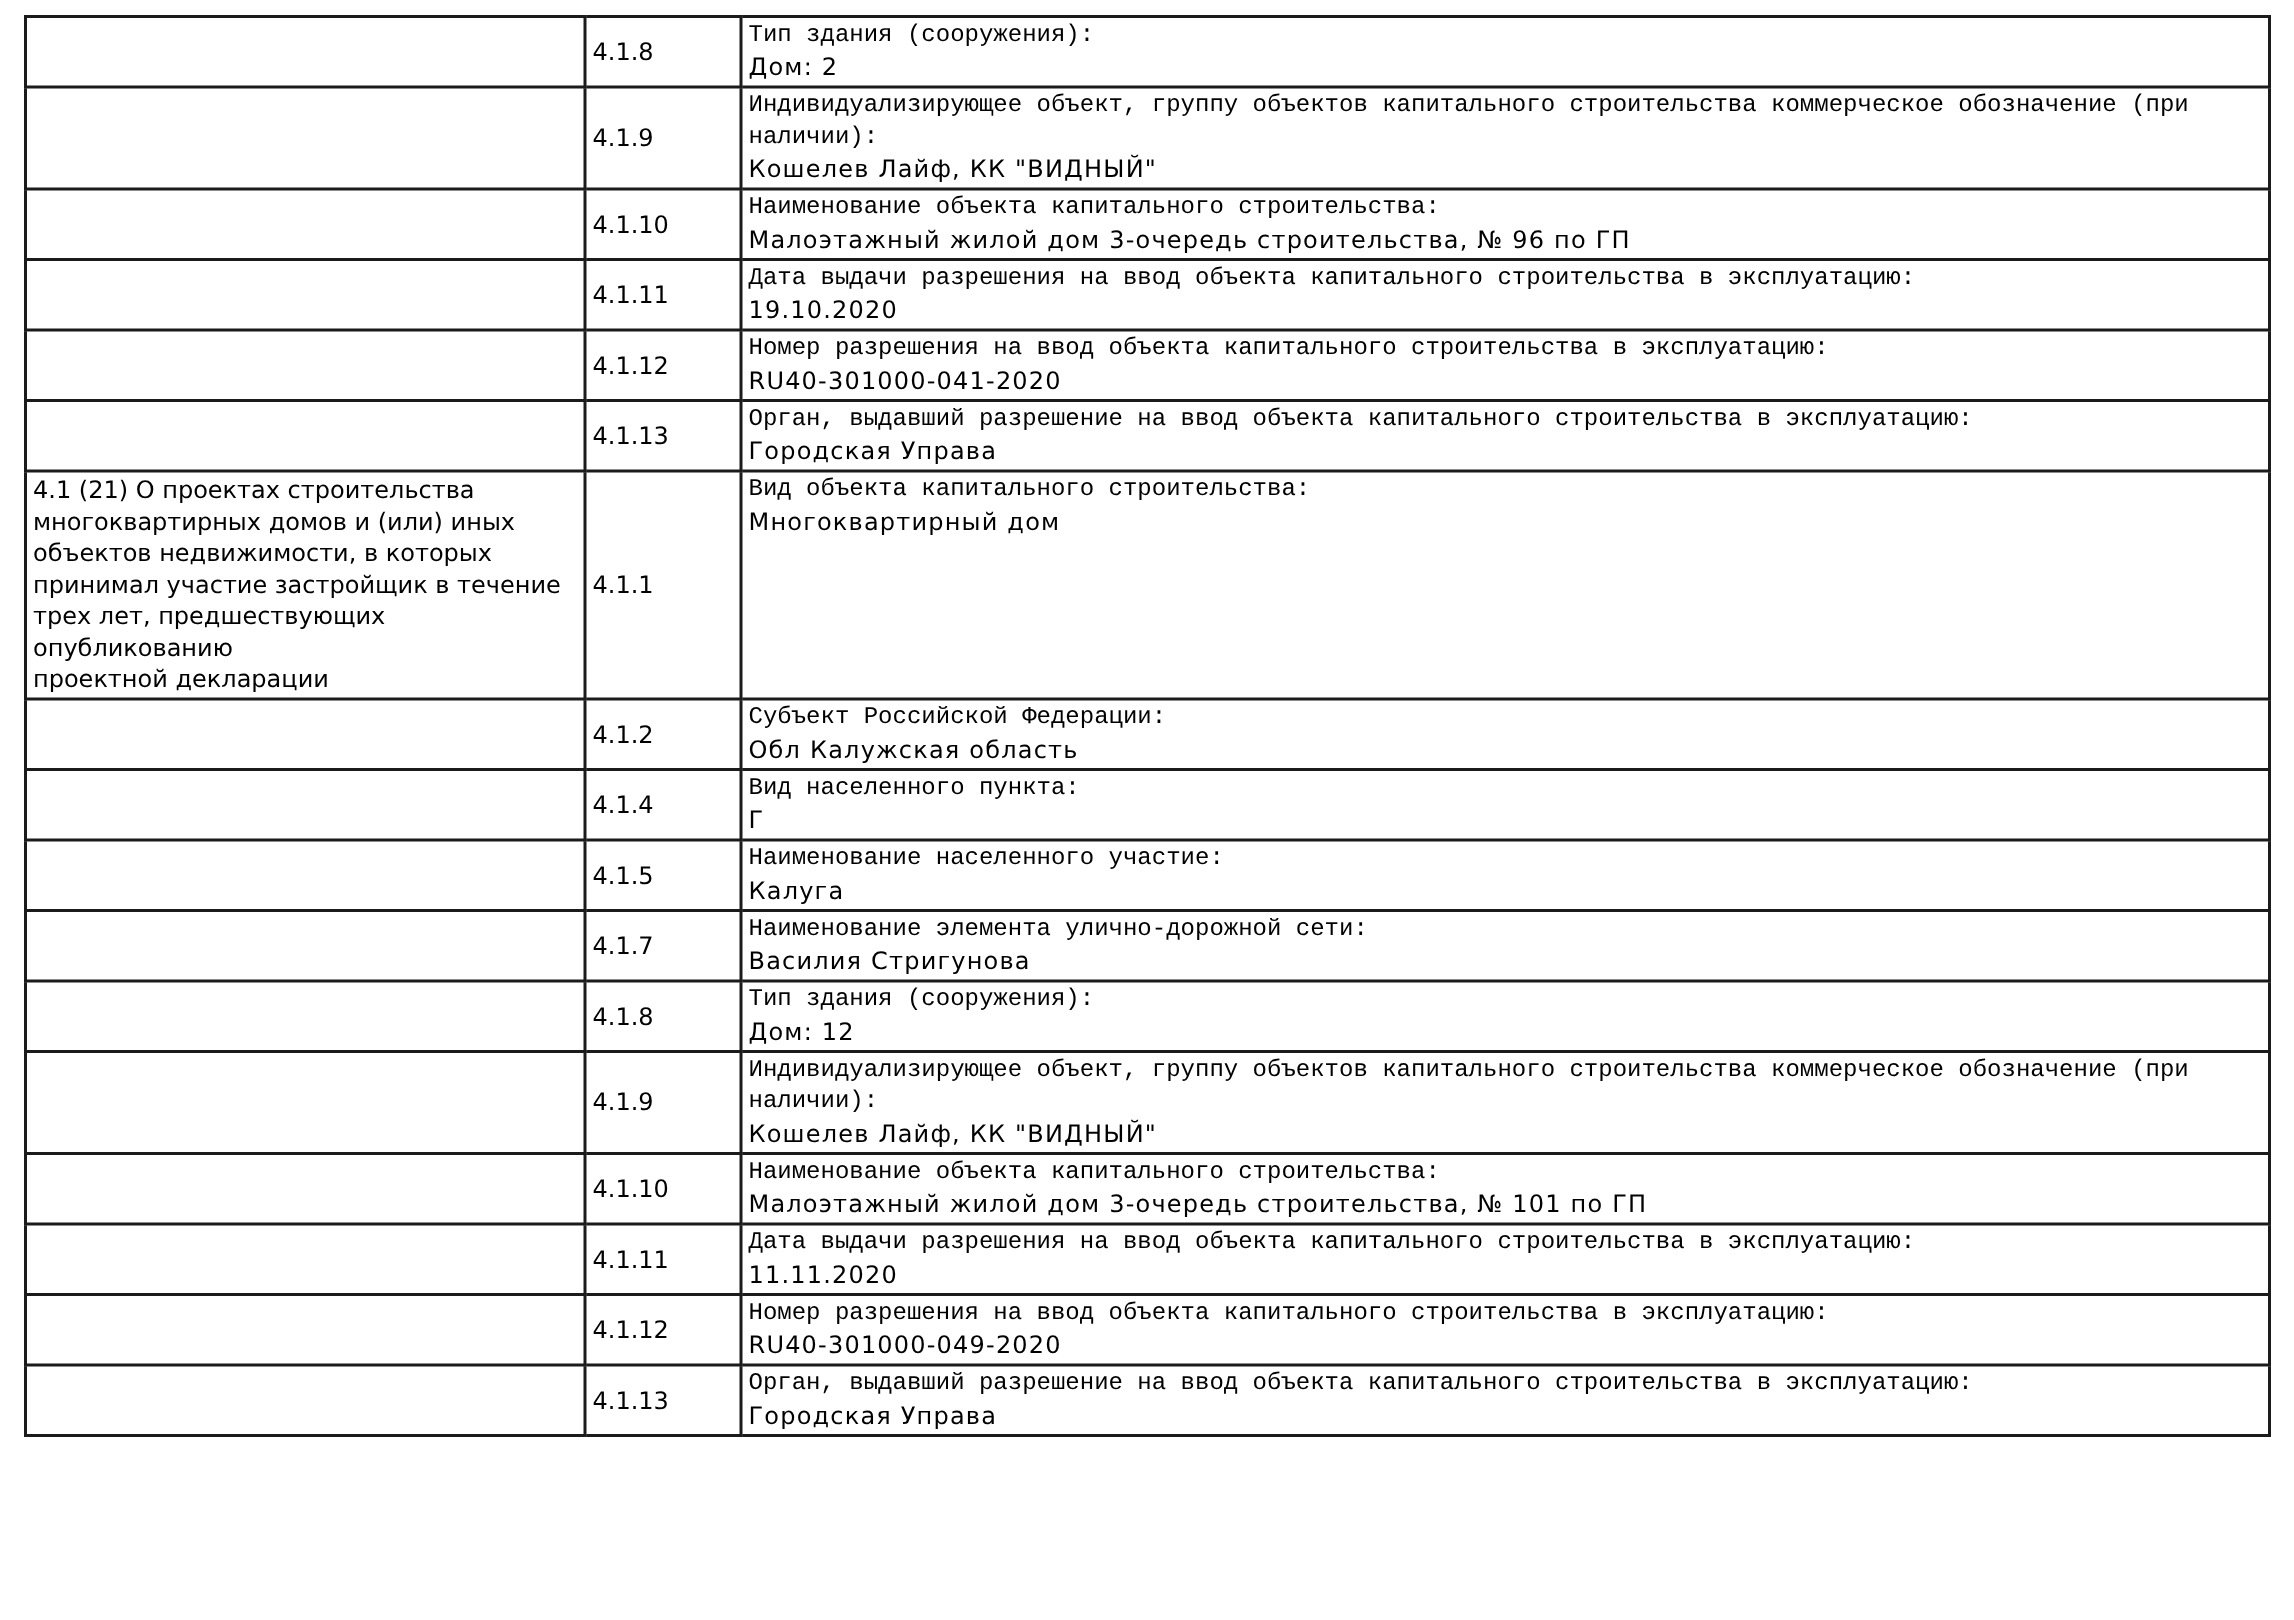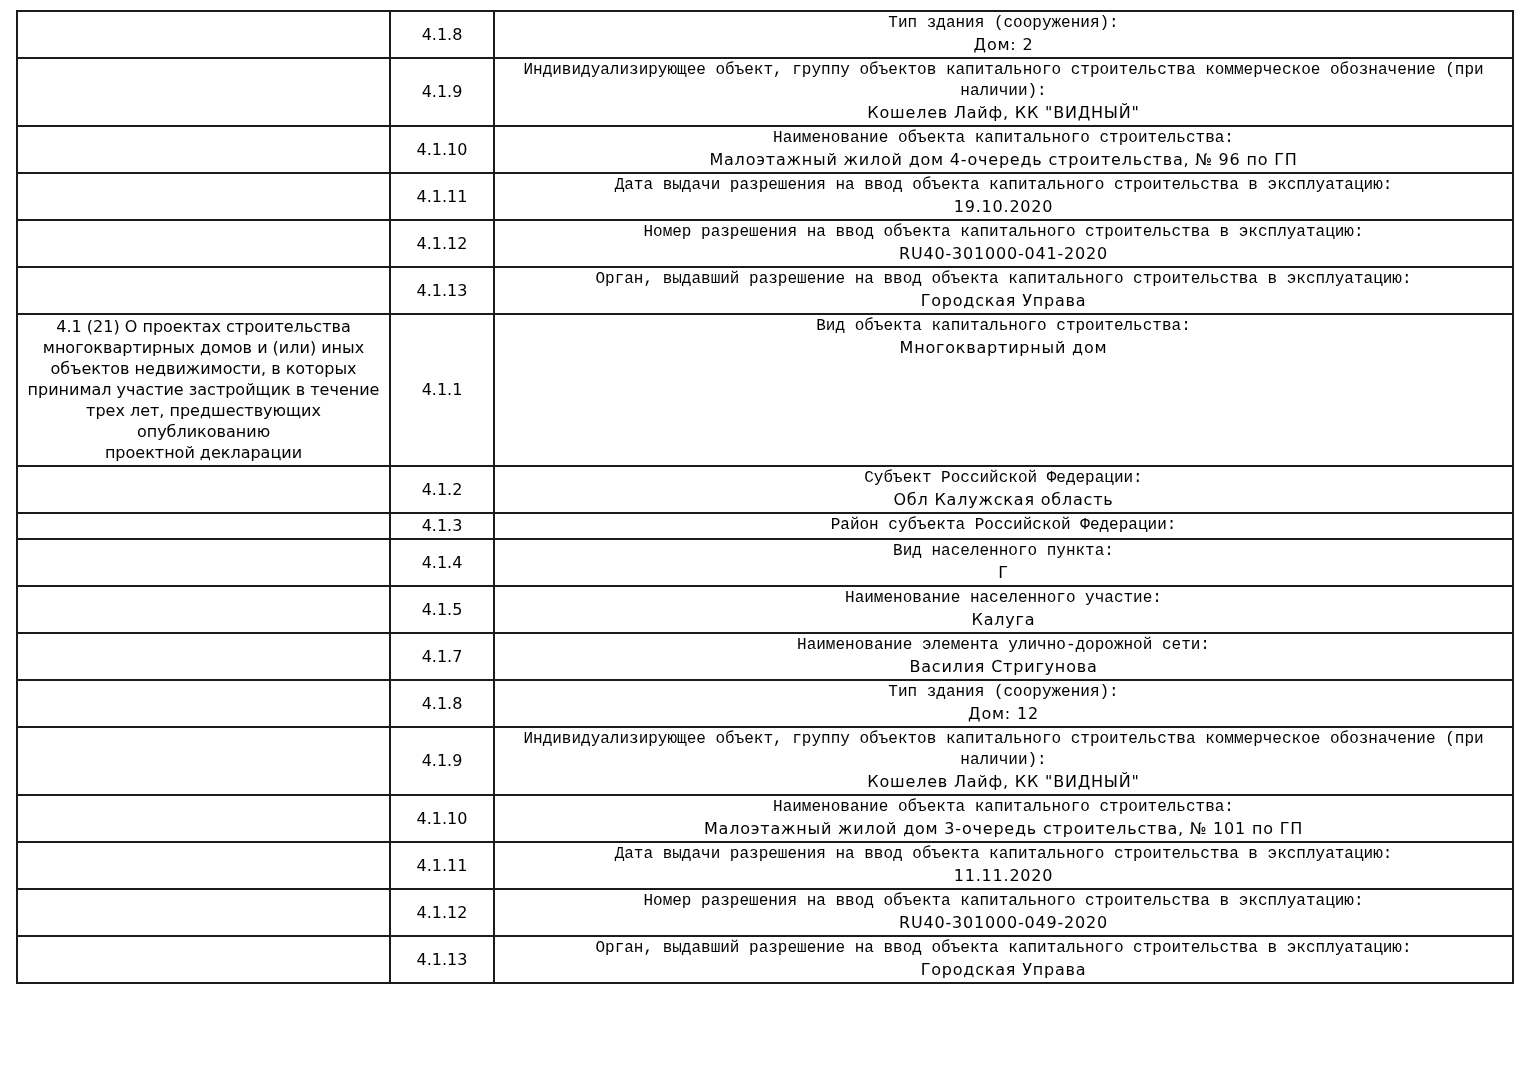--- a/index.html
+++ b/index.html
@@ -8,21 +8,20 @@
     background: #ffffff;
     font-family: "DejaVu Sans", "Liberation Sans", sans-serif;
     color: #000000;
   }
   .page {
     position: relative;
     width: 1529px;
     height: 1080px;
     background: #ffffff;
     overflow: hidden;
-    text-align: center;
   }
   table.decl {
     position: absolute;
     left: 16px;
     top: 10px;
     width: 1498px;
     border-collapse: collapse;
     table-layout: fixed;
   }
   table.decl td {
@@ -82,21 +81,21 @@
       <div class="field-label">Индивидуализирующее объект, группу объектов капитального строительства коммерческое обозначение (при наличии):</div>
       <div class="field-value">Кошелев Лайф, КК "ВИДНЫЙ"</div>
     </td>
   </tr>
 
   <tr>
     <td class="section-cell"></td>
     <td class="code-cell">4.1.10</td>
     <td class="content-cell">
       <div class="field-label">Наименование объекта капитального строительства:</div>
-      <div class="field-value">Малоэтажный жилой дом 4-очередь строительства, № 96 по ГП</div>
+      <div class="field-value">Малоэтажный жилой дом 3-очередь строительства, № 96 по ГП</div>
     </td>
   </tr>
 
   <tr>
     <td class="section-cell"></td>
     <td class="code-cell">4.1.11</td>
     <td class="content-cell">
       <div class="field-label">Дата выдачи разрешения на ввод объекта капитального строительства в эксплуатацию:</div>
       <div class="field-value">19.10.2020</div>
     </td>
@@ -136,28 +135,20 @@
 
   <tr>
     <td class="section-cell"></td>
     <td class="code-cell">4.1.2</td>
     <td class="content-cell">
       <div class="field-label">Субъект Российской Федерации:</div>
       <div class="field-value">Обл Калужская область</div>
     </td>
   </tr>
 
-  <tr>
-    <td class="section-cell"></td>
-    <td class="code-cell">4.1.3</td>
-    <td class="content-cell">
-      <div class="field-label">Район субъекта Российской Федерации:</div>
-
-    </td>
-  </tr>
 
   <tr>
     <td class="section-cell"></td>
     <td class="code-cell">4.1.4</td>
     <td class="content-cell">
       <div class="field-label">Вид населенного пункта:</div>
       <div class="field-value">Г</div>
     </td>
   </tr>
 

